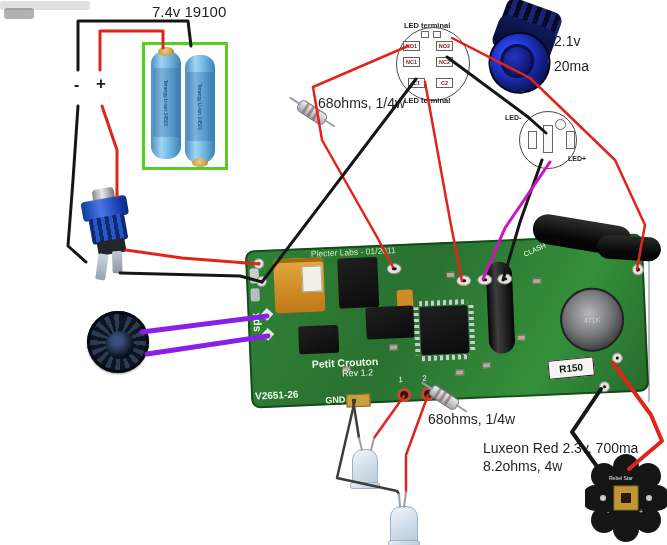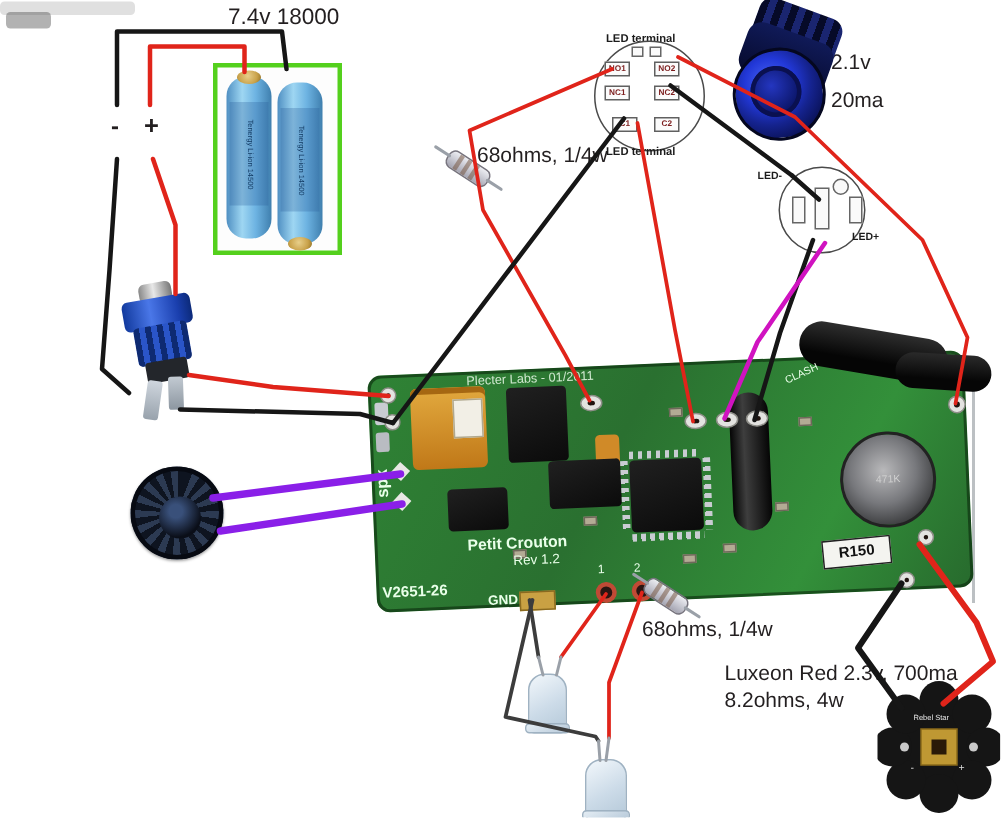--- a/index.html
+++ b/index.html
@@ -74,21 +74,21 @@
 </head>
 <body>
 
 <div id="stage">
 
   <div class="artifact" style="left:0;top:1px;width:90px;height:9px;opacity:.18;"></div>
   <div class="artifact" style="left:4px;top:8px;width:30px;height:11px;"></div>
 
   <div class="abs" style="left:648px;top:242px;width:2px;height:160px;background:#bcc0c3;"></div>
 
-  <div class="lbl" style="left:152px;top:3px;font-size:15px;">7.4v 18000</div>
+  <div class="lbl" style="left:152px;top:3px;font-size:15px;">7.4v 19100</div>
   <div class="lbl" style="left:74px;top:76px;font-size:16px;font-weight:bold;">-</div>
   <div class="lbl" style="left:96px;top:74px;font-size:17px;font-weight:bold;">+</div>
   <div class="lbl" style="left:554px;top:33px;">2.1v</div>
   <div class="lbl" style="left:554px;top:58px;">20ma</div>
   <div class="lbl" style="left:318px;top:95px;">68ohms, 1/4w</div>
   <div class="lbl" style="left:428px;top:411px;">68ohms, 1/4w</div>
   <div class="lbl" style="left:483px;top:440px;">Luxeon Red 2.3v, 700ma</div>
   <div class="lbl" style="left:483px;top:458px;">8.2ohms, 4w</div>
 
   <div class="batt-box">

